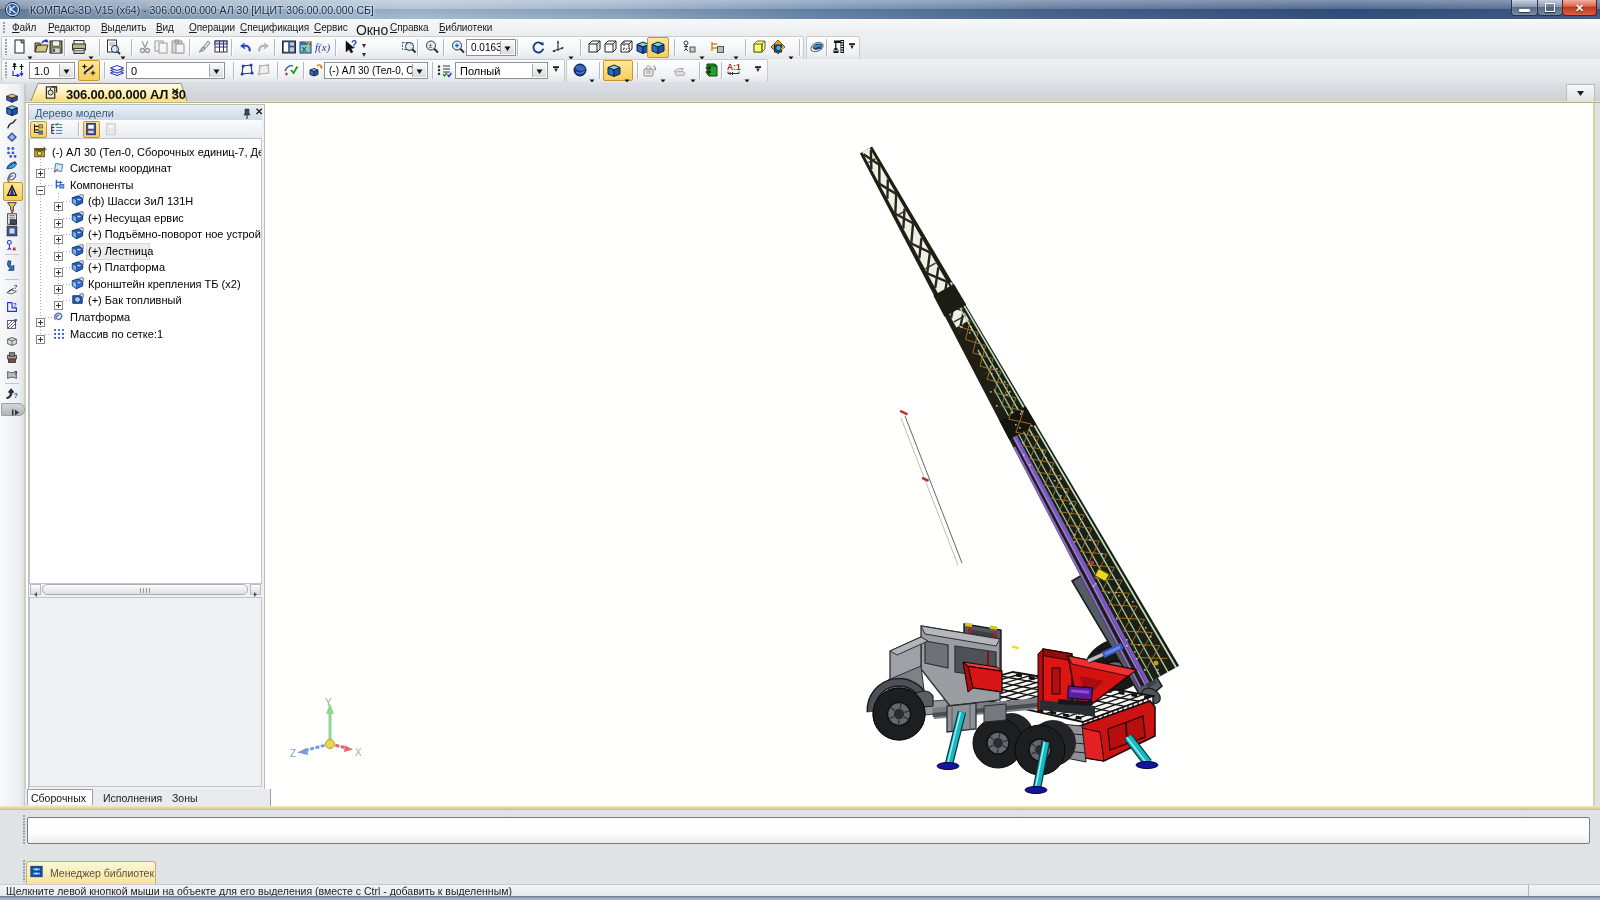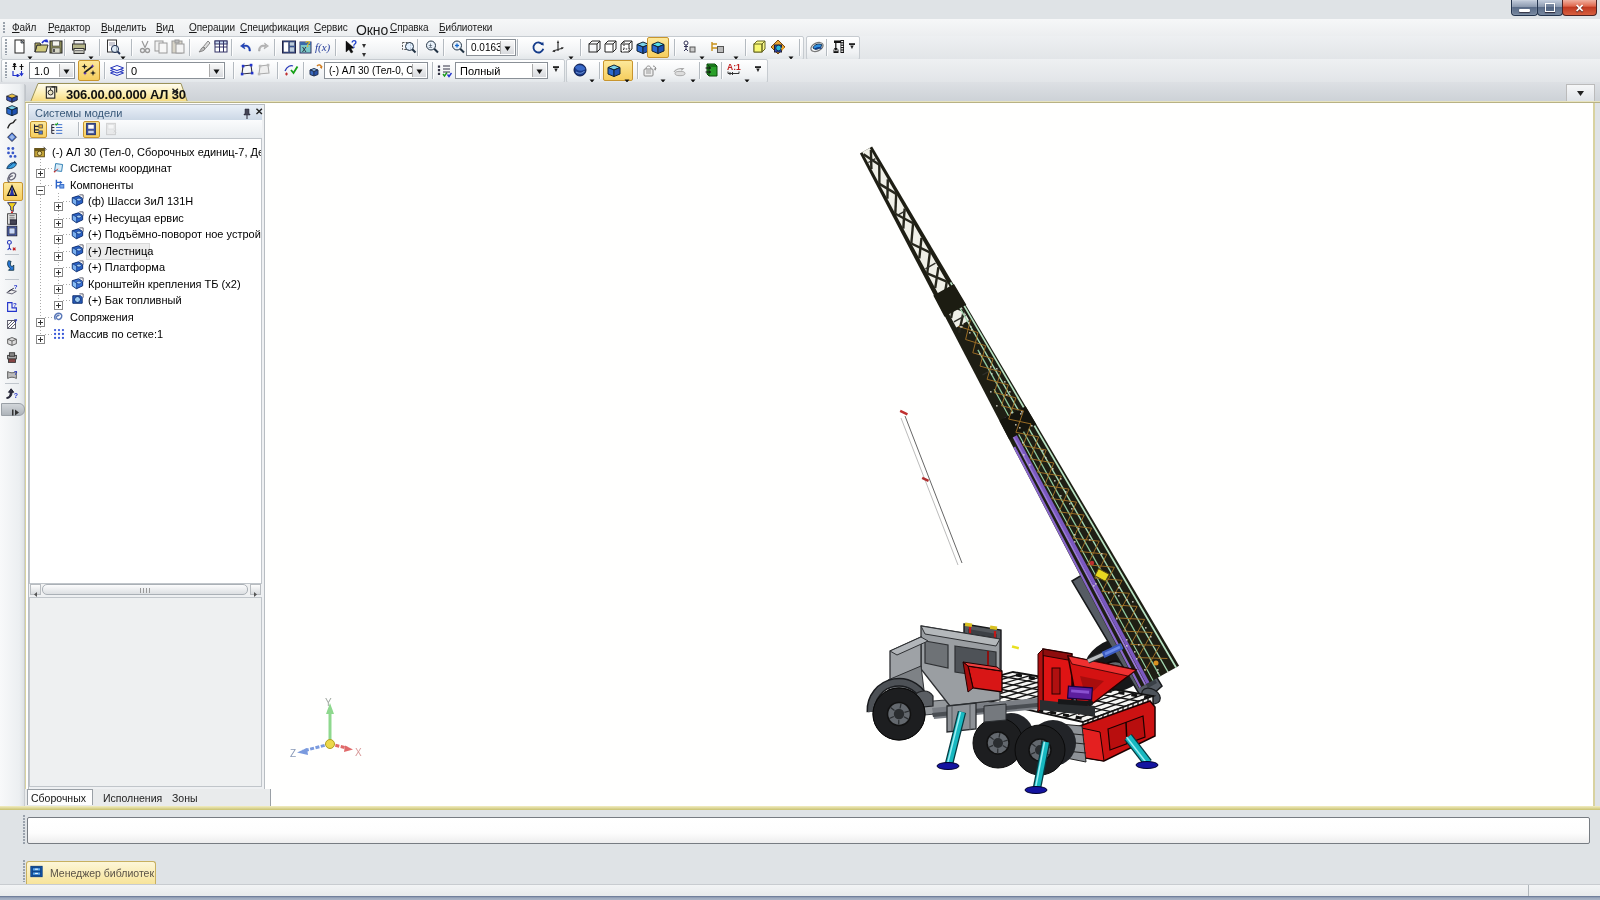--- a/index.html
+++ b/index.html
@@ -1,17 +1,27 @@
 <!DOCTYPE html>
 <html><head><meta charset="utf-8"><style>
 html,body{margin:0;padding:0;width:1600px;height:900px;overflow:hidden;font-family:"Liberation Sans",sans-serif;background:#dfe3e6}
 div{box-sizing:content-box}
 .abs{position:absolute}
 </style></head><body>
 <div class="abs" style="left:0;top:0;width:1600px;height:900px">
+<div class="abs" style="left:0;top:0;width:1600px;height:19px;background:
+linear-gradient(180deg, rgba(255,255,255,.38) 0%, rgba(255,255,255,.16) 45%, rgba(0,0,0,.08) 50%, rgba(255,255,255,0) 100%),
+linear-gradient(90deg,#66809f 0%,#8da6c0 14%,#a7bcd2 26%,#91a9c4 38%,#6585ab 52%,#49668f 66%,#33507e 84%,#415e8a 100%)">
+<div class="abs" style="left:5px;top:2px;width:15px;height:15px"><svg width="15" height="15" viewBox="0 0 15 15" style="">
+          <circle cx="7.5" cy="7.5" r="7" fill="#2a5a9a" stroke="#123"></circle>
+          <circle cx="7.5" cy="7.5" r="6" fill="none" stroke="#cfe0f0" stroke-width="1.2"></circle>
+          <path d="M5 4 L5 11 M5 7.5 L10 4 M5.8 7 L10.5 11" stroke="#dce8f4" stroke-width="1.4" fill="none"></path>
+        </svg></div>
+<span class="abs" style="left:30px;top:3.5px;font-size:10.5px;color:#0c2746;text-shadow:0 0 4px rgba(255,255,255,.95),0 0 2px rgba(255,255,255,.9);white-space:nowrap">КОМПАС-3D V15 (x64) - 306.00.00.000 АЛ 30 [ИЦИТ 306.00.00.000 СБ]</span>
+</div>
 <div class="abs" style="left:1511px;top:0;width:84px;height:15px">
 <div class="abs" style="left:0;top:0;width:25px;height:15px;border:1px solid #23344e;border-top:none;border-radius:0 0 4px 4px;background:linear-gradient(#c4cedd 0%,#8c9ab0 45%,#5a6c88 50%,#77889f 100%);box-shadow:inset 0 0 1px rgba(255,255,255,.8)">
 <div class="abs" style="left:7px;top:9px;width:11px;height:3px;background:#fff;border-radius:1px;box-shadow:0 1px 1px #334"></div>
       </div>
 <div class="abs" style="left:26px;top:0;width:24px;height:15px;border:1px solid #23344e;border-top:none;border-radius:0 0 4px 4px;background:linear-gradient(#c4cedd 0%,#8c9ab0 45%,#5a6c88 50%,#77889f 100%)">
 <div class="abs" style="left:7px;top:3px;width:8px;height:7px;border:1.5px solid #fff;background:rgba(70,90,120,.4);box-shadow:0 1px 1px #334"></div>
       </div>
 <div class="abs" style="left:51px;top:0;width:33px;height:15px;border:1px solid #4e2323;border-top:none;border-radius:0 0 4px 4px;background:linear-gradient(#f0b0a0 0%,#e06a50 40%,#c03a22 50%,#d86040 100%)">
 <div class="abs" style="left:12px;top:2px;font-size:11px;font-weight:bold;color:#fff;text-shadow:0 1px 1px #422">✕</div>
       </div>
@@ -683,21 +693,21 @@
           <text x="10" y="13" font-size="8" font-weight="bold" fill="#2233cc">?</text>
         </g>
       </svg></div>
 <div class="abs" style="left:1px;top:403px;width:22px;height:11px;background:linear-gradient(#d2d6da,#aeb4ba);border-radius:0 6px 6px 0;border:1px solid #9aa0a6"><svg width="22" height="11" viewBox="0 0 22 11" style="">
         <path d="M13 2.5 L17 5.5 L13 8.5 Z" fill="#333"></path>
         <rect x="10" y="2.5" width="1.5" height="6" fill="#333"></rect>
       </svg></div>
 <div class="abs" style="left:25px;top:103px;width:1px;height:703px;background:#d8d2a0"></div>
 <div class="abs" style="left:28px;top:104px;width:235px;height:685px;background:#eef0f2;border:1px solid #b8bdc2"></div>
 <div class="abs" style="left:29px;top:105px;width:233px;height:15px;background:linear-gradient(#eaf0f8,#ccd8e6);border-bottom:1px solid #aab8c6">
-      <span class="abs" style="left:6px;top:2px;font-size:11px;color:#3a5a7a">Системы модели</span>
+      <span class="abs" style="left:6px;top:2px;font-size:11px;color:#3a5a7a">Дерево модели</span>
       <span class="abs" style="left:212px;top:1px;width:10px;height:12px"><svg width="10" height="12" viewBox="0 0 10 12">
           <path d="M4 1 L8 1 L8 6 L9 6 L9 7 L3 7 L3 6 L4 6 Z" fill="#445" stroke="#223" stroke-width=".5"></path>
           <line x1="6" y1="7" x2="6" y2="11" stroke="#223"></line>
         </svg></span>
       <span class="abs" style="left:226px;top:1px;font-size:10px;font-weight:bold;color:#222">✕</span>
     </div>
 <div class="abs" style="left:29px;top:120px;width:233px;height:18px;background:linear-gradient(#fbfcfd,#e8ecef)"></div>
 <div style="position:absolute;left:30px;top:121px;width:17px;height:17px;background:linear-gradient(#fde89a,#f6ce5e);border:1px solid #c8952e;border-radius:2px;box-sizing:border-box"></div>
 <div style="position:absolute;left:31px;top:122px;width:14px;height:14px;opacity:1.0"><svg width="14" height="14" viewBox="0 0 14 14" style="">
         <g transform="scale(0.875)">
@@ -888,21 +898,21 @@
       <div class="abs" style="left:7px;top:174.0px"><svg width="9" height="9" viewBox="0 0 9 9" style="">
           <rect x="0.5" y="0.5" width="8" height="8" fill="#fff" stroke="#888"></rect>
           <line x1="2" y1="4.5" x2="7" y2="4.5" stroke="#333"></line>
           <line x1="4.5" y1="2" x2="4.5" y2="7" stroke="#333"></line>
         </svg></div>
       <div style="position:absolute;left:23px;top:171.0px;width:14px;height:14px"><svg width="14" height="14" viewBox="0 0 14 14" style="">
           <g transform="scale(0.875)">
             <path d="M4 11 C2 9 3 5 6 4 C9 3 12 5 11 8 C10 11 6 12 5 9 C4.5 7 7 5.5 8.5 6.5" fill="none" stroke="#5a78b8" stroke-width="1.7"></path>
           </g>
         </svg></div>
-      <span class="abs" style="left:41px;top:172.0px;font-size:11px;color:#000;white-space:nowrap">Сопряжения</span>
+      <span class="abs" style="left:41px;top:172.0px;font-size:11px;color:#000;white-space:nowrap">Платформа</span>
       <div class="abs" style="left:16px;top:194.55px;width:8px;height:1px;background-image:linear-gradient(90deg,#aaa 1px,transparent 1px);background-size:3px 1px"></div>
       <div class="abs" style="left:7px;top:190.55px"><svg width="9" height="9" viewBox="0 0 9 9" style="">
           <rect x="0.5" y="0.5" width="8" height="8" fill="#fff" stroke="#888"></rect>
           <line x1="2" y1="4.5" x2="7" y2="4.5" stroke="#333"></line>
           <line x1="4.5" y1="2" x2="4.5" y2="7" stroke="#333"></line>
         </svg></div>
       <div style="position:absolute;left:23px;top:187.55px;width:14px;height:14px"><svg width="14" height="14" viewBox="0 0 14 14" style="">
           <g transform="scale(0.875)">
             <g fill="#3858d8">
               <circle cx="3.5" cy="3.5" r="1.3"></circle>
@@ -1274,14 +1284,15 @@
         <g transform="scale(0.9375)">
           <rect x="2" y="2.5" width="12" height="11" fill="#1a66c8" stroke="#0a3a7a"></rect>
           <rect x="3.5" y="4" width="9" height="3.5" fill="#5aa8f0" stroke="#0a3a7a"></rect>
           <rect x="3.5" y="8.5" width="9" height="3.5" fill="#5aa8f0" stroke="#0a3a7a"></rect>
           <rect x="6.5" y="5" width="3" height="1" fill="#fff"></rect>
           <rect x="6.5" y="9.5" width="3" height="1" fill="#fff"></rect>
         </g>
       </svg></div>
 <span class="abs" style="left:50px;top:867px;font-size:10.5px;color:#5a5246">Менеджер библиотек</span>
 <div class="abs" style="left:0;top:884px;width:1600px;height:12px;background:linear-gradient(#f2f4f5,#e6e9eb);border-top:1px solid #c8ccd0"></div>
+<span class="abs" style="left:6px;top:885px;font-size:10.5px;color:#222;white-space:nowrap">Щелкните левой кнопкой мыши на объекте для его выделения (вместе с Ctrl - добавить к выделенным)</span>
 <div class="abs" style="left:1528px;top:885px;width:1px;height:11px;background:#b0b6bb"></div>
 <div class="abs" style="left:0;top:896px;width:1600px;height:4px;background:linear-gradient(#707f9b 0%,#707f9b 30%,#9ba7bc 40%,#a8b3c6 100%)"></div>
 </div>
 </body></html>

